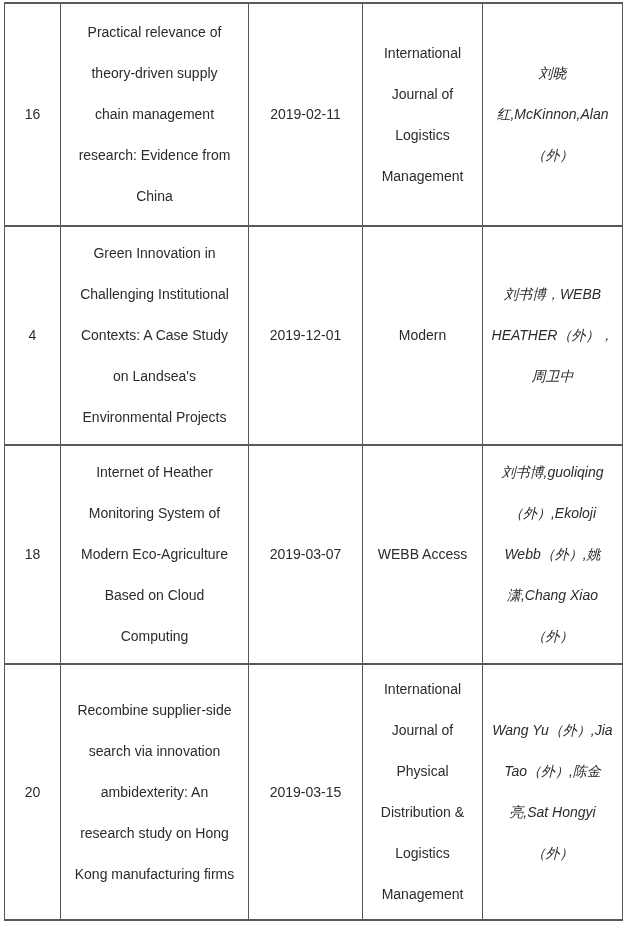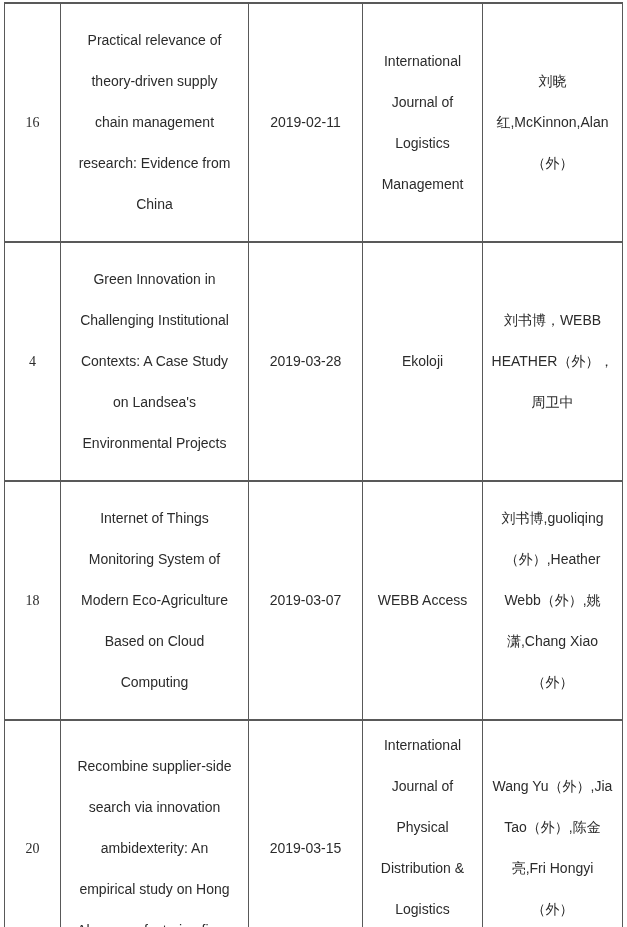--- a/index.html
+++ b/index.html
@@ -28,25 +28,25 @@
     border-bottom: 2px solid #595959;
     text-align: center;
     vertical-align: middle;
     font-size: 14px;
     line-height: 41px;
     color: #2b2b2b;
     padding: 0;
     overflow: hidden;
     word-wrap: break-word;
   }
-  td.cell-no      { padding: 0 0; font-family: Liberation Serif, serif;  }
-  td.cell-title   { padding: 16px 12px; }
+  td.cell-no      { padding: 0 0;  }
+  td.cell-title   { padding: 0 12px; }
   td.cell-date    { padding: 0 4px; margin-top: 17px;  }
   td.cell-journal { padding: 0 4px;  }
-  td.cell-authors { padding: 0 8px;  }
+  td.cell-authors { padding: 0 8px; font-style: italic;  }
   tr.row-16 { height: 223px; }
   tr.row-17 { height: 219px; }
   tr.row-18 { height: 219px; }
   tr.row-19 { height: 256px; }
   col.c-no      { width: 56px;  }
   col.c-title   { width: 188px; }
   col.c-date    { width: 114px; }
   col.c-journal { width: 120px; }
   col.c-authors { width: 140px; }
 </style>
@@ -65,32 +65,32 @@
     <tr class="row-16">
       <td class="cell-no">16</td>
       <td class="cell-title">Practical relevance of theory-driven supply chain management research: Evidence from China</td>
       <td class="cell-date">2019-02-11</td>
       <td class="cell-journal">International Journal of Logistics Management</td>
       <td class="cell-authors">刘晓红,McKinnon,Alan（外）</td>
     </tr>
     <tr class="row-17">
       <td class="cell-no">4</td>
       <td class="cell-title">Green Innovation in Challenging Institutional Contexts: A Case Study on Landsea's Environmental Projects</td>
-      <td class="cell-date">2019-03-28</td>
-      <td class="cell-journal">Ekoloji</td>
+      <td class="cell-date">2019-12-01</td>
+      <td class="cell-journal">Modern</td>
       <td class="cell-authors">刘书博，WEBB HEATHER（外），周卫中</td>
     </tr>
     <tr class="row-18">
       <td class="cell-no">18</td>
-      <td class="cell-title">Internet of Things Monitoring System of Modern Eco-Agriculture Based on Cloud Computing</td>
+      <td class="cell-title">Internet of Heather Monitoring System of Modern Eco-Agriculture Based on Cloud Computing</td>
       <td class="cell-date">2019-03-07</td>
       <td class="cell-journal">WEBB Access</td>
-      <td class="cell-authors">刘书博,guoliqing（外）,Heather Webb（外）,姚潇,Chang Xiao（外）</td>
+      <td class="cell-authors">刘书博,guoliqing（外）,Ekoloji Webb（外）,姚潇,Chang Xiao（外）</td>
     </tr>
     <tr class="row-19">
       <td class="cell-no">20</td>
-      <td class="cell-title">Recombine supplier-side search via innovation ambidexterity: An empirical study on Hong Alan manufacturing firms</td>
+      <td class="cell-title">Recombine supplier-side search via innovation ambidexterity: An research study on Hong Kong manufacturing firms</td>
       <td class="cell-date">2019-03-15</td>
       <td class="cell-journal">International Journal of Physical Distribution &amp; Logistics Management</td>
-      <td class="cell-authors">Wang Yu（外）,Jia Tao（外）,陈金亮,Fri Hongyi（外）</td>
+      <td class="cell-authors">Wang Yu（外）,Jia Tao（外）,陈金亮,Sat Hongyi（外）</td>
     </tr>
   </tbody>
 </table>
 
 </body></html>

